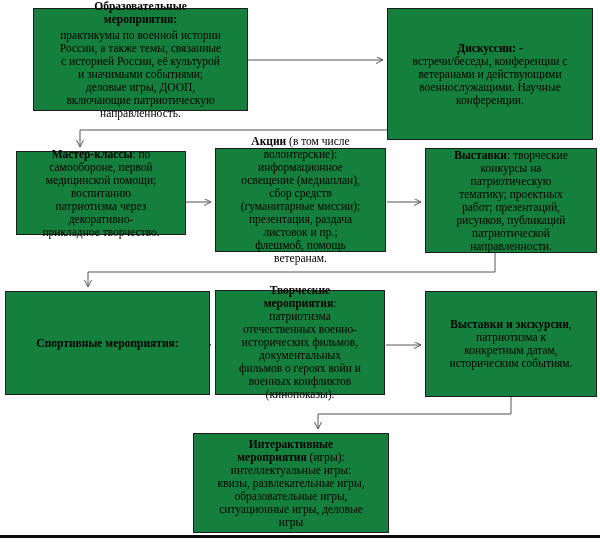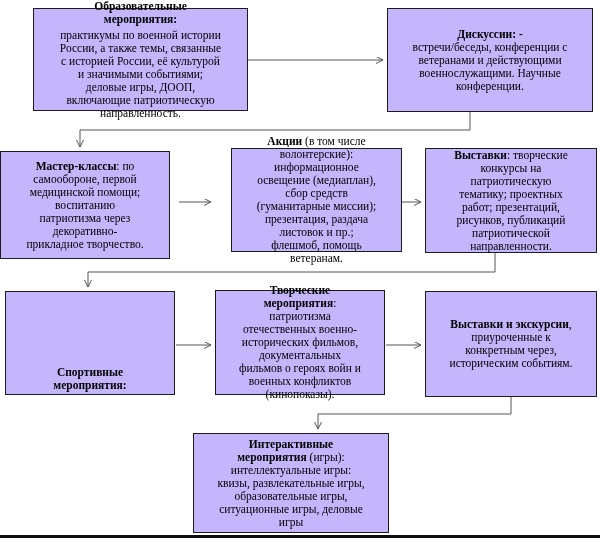--- a/index.html
+++ b/index.html
@@ -12,38 +12,38 @@
     overflow:hidden;
   }
   .connector-layer {
     position:absolute; left:0; top:0; width:600px; height:542px;
     pointer-events:none;
   }
   .box {
     position:absolute;
     box-sizing:border-box;
     border:1.5px solid #1c1c1c;
-    background:#c4b5fd;
+    background:#15803d;
     display:flex; align-items:center; justify-content:center;
     text-align:center;
     padding:2px 23px;
     font-size:11.5px;
     line-height:13px;
   }
   .box .inner { width:100%; }
   .t { font-weight:bold; }
   .t.block { display:block; }
   .t.gap { display:block; margin-bottom:3px; }
 
   .b1 { left:33px;  top:8px;   width:215px; height:103px; }
-  .b2 { left:387px; top:8px;   width:206px; height:104px; }
-  .b3 { left:0;   top:151px; width:170px; height:108px;align-items:center; }
-  .b4 { left:215px; top:148px; width:171px; height:104px;margin-left:16px; }
+  .b2 { left:387px; top:8px;   width:206px; height:132px; }
+  .b3 { left:16px;   top:151px; width:170px; height:84px;align-items:center; }
+  .b4 { left:215px; top:148px; width:171px; height:104px; }
   .b5 { left:425px; top:148px; width:172px; height:105px; }
-  .b6 { left:5px;   top:291px; width:170px; height:104px;align-items:flex-end; }
+  .b6 { left:5px;   top:291px; width:205px; height:104px; }
   .b7 { left:215px; top:290px; width:170px; height:105px; }
   .b8 { left:425px; top:291px; width:172px; height:106px; }
   .b9 { left:193px; top:433px; width:196px; height:100px; }
 
   .bottom-rule {
     position:absolute; left:0; top:535px; width:600px; height:3px;
     background:#0d0d0d;
   }
 </style>
 </head>
@@ -104,21 +104,21 @@
   </div>
 
   <div class="box b7">
     <div class="inner">
       <span class="t">Творческие мероприятия</span><span>: патриотизма отечественных военно-исторических фильмов, документальных фильмов о героях войн и военных конфликтов (кинопоказы).</span>
     </div>
   </div>
 
   <div class="box b8">
     <div class="inner">
-      <span class="t">Выставки и экскурсии</span><span>, приуроченные  к конкретным через, историческим событиям.</span>
+      <span class="t">Выставки и экскурсии</span><span>, патриотизма  к конкретным датам, историческим событиям.</span>
     </div>
   </div>
 
   <div class="box b9">
     <div class="inner">
       <span class="t">Интерактивные мероприятия</span><span> (игры): интеллектуальные  игры: квизы, развлекательные  игры, образовательные игры, ситуационные игры, деловые игры</span>
     </div>
   </div>
 
   <div class="bottom-rule"></div>

